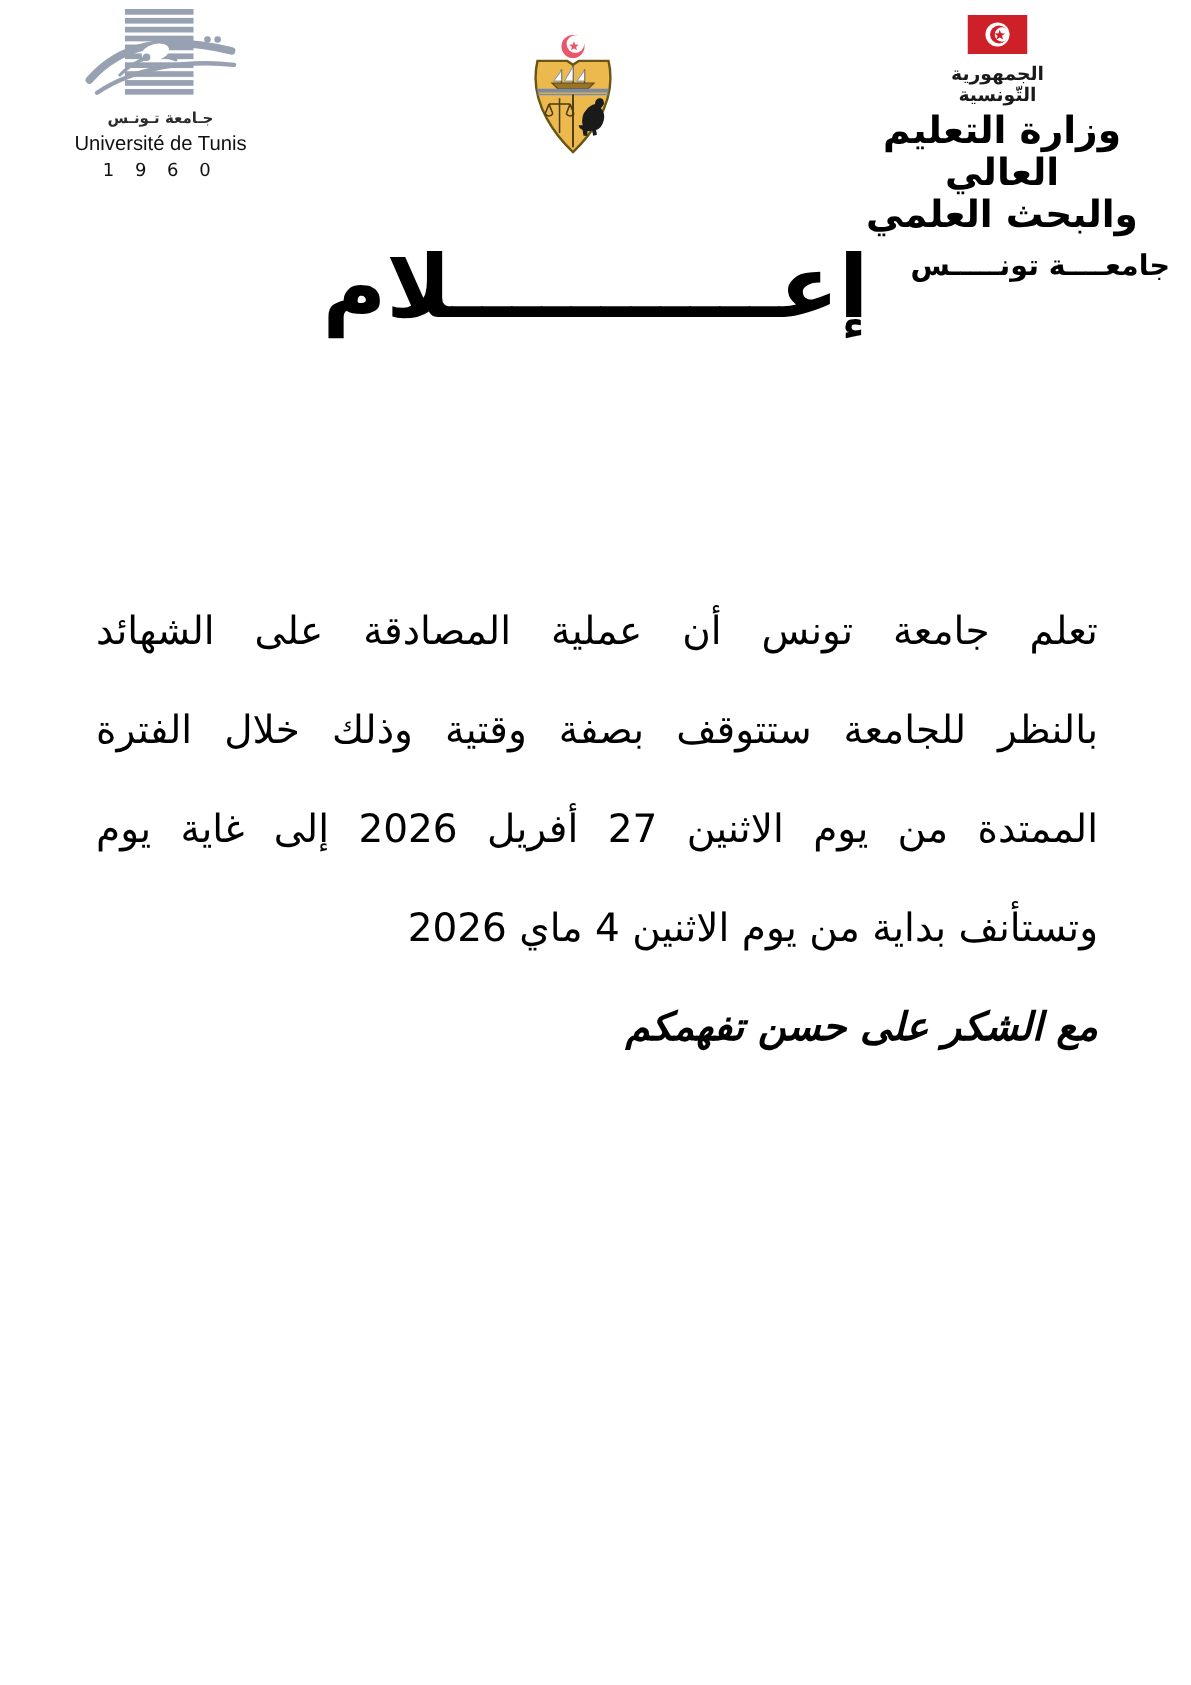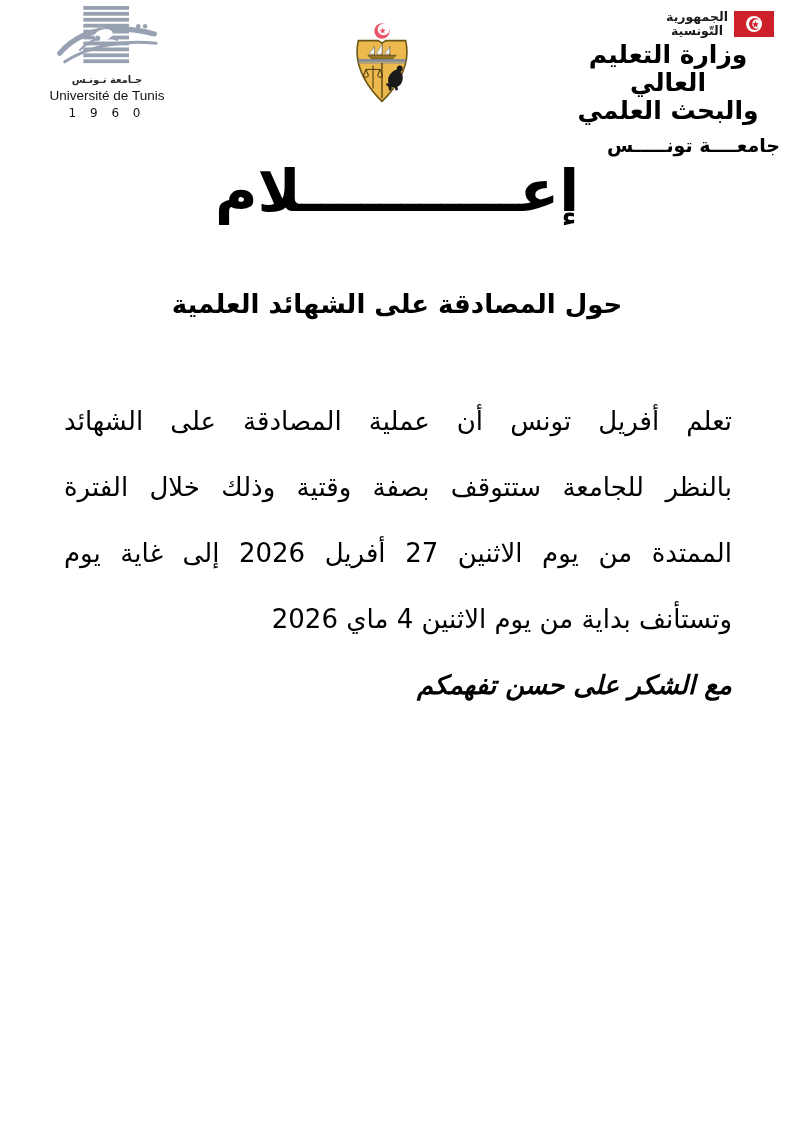--- a/index.html
+++ b/index.html
@@ -12,21 +12,21 @@
   .uni-logo{position:absolute;left:40px;top:6px;width:134px;text-align:center;}
   .uni-logo svg{display:block;margin:0 auto;width:102px;height:66px;}
   .uni-ar{font-size:10px;font-weight:bold;color:#2b2b2b;direction:rtl;line-height:16px;}
   .uni-fr{font-size:13.5px;color:#111;font-family:"Liberation Sans","DejaVu Sans",sans-serif;line-height:16px;}
   .uni-year{font-size:12px;color:#111;letter-spacing:5px;line-height:16px;margin-top:1px;}
   
   .emblem{position:absolute;left:350px;top:13px;width:64px;height:100px;}
   .emblem svg{width:64px;height:100px;display:block;}
   
   .ministry{position:absolute;right:14px;top:10px;width:224px;direction:rtl;text-align:center;}
-  .republic-row{display:flex;direction:rtl;justify-content:flex-start;align-items:center;gap:6px;padding-right:6px;}
+  .republic-row{display:flex;direction:rtl;justify-content:flex-start;align-items:center;gap:6px;padding-right:6px;flex-direction:column;}
   .flag{width:40px;height:26px;flex:0 0 auto;}
   .republic-text{font-size:12.5px;font-weight:bold;line-height:14px;color:#1a1a1a;text-align:center;}
   .callig{font-size:25px;font-weight:bold;line-height:28px;margin-top:3px;color:#000;}
   .u-name{font-size:19px;font-weight:bold;margin-top:9px;color:#000;text-align:right;}
   
   .title{position:absolute;top:148px;left:0;right:0;text-align:center;direction:rtl;
          font-size:58px;font-weight:bold;line-height:86px;}
   .subtitle{position:absolute;top:284px;left:0;right:0;text-align:center;direction:rtl;
             font-size:26px;font-weight:bold;line-height:40px;}
   
@@ -126,23 +126,22 @@
       </span>
     </div>
     <div class="callig">
       <div>وزارة التعليم العالي</div>
       <div>والبحث العلمي</div>
     </div>
     <div class="u-name">جامعــــة تونـــــس</div>
   </div>
 
   <div class="title">إعـــــــــــلام</div>
-  <div class="subtitle">حول المصادقة على الشهائد العلمية</div>
 
   <div class="body-text">
-    <div class="bline just">تعلم أفريل تونس أن عملية المصادقة على الشهائد</div>
+    <div class="bline just">تعلم جامعة تونس أن عملية المصادقة على الشهائد</div>
     <div class="bline just">بالنظر للجامعة ستتوقف بصفة وقتية وذلك خلال الفترة</div>
     <div class="bline just">الممتدة من يوم الاثنين 27 أفريل 2026 إلى غاية يوم</div>
     <div class="bline rgt">وتستأنف بداية من يوم الاثنين 4 ماي 2026</div>
     <div class="bline rgt closing">مع الشكر على حسن تفهمكم</div>
   </div>
 
 </div>
 
 </body></html>

